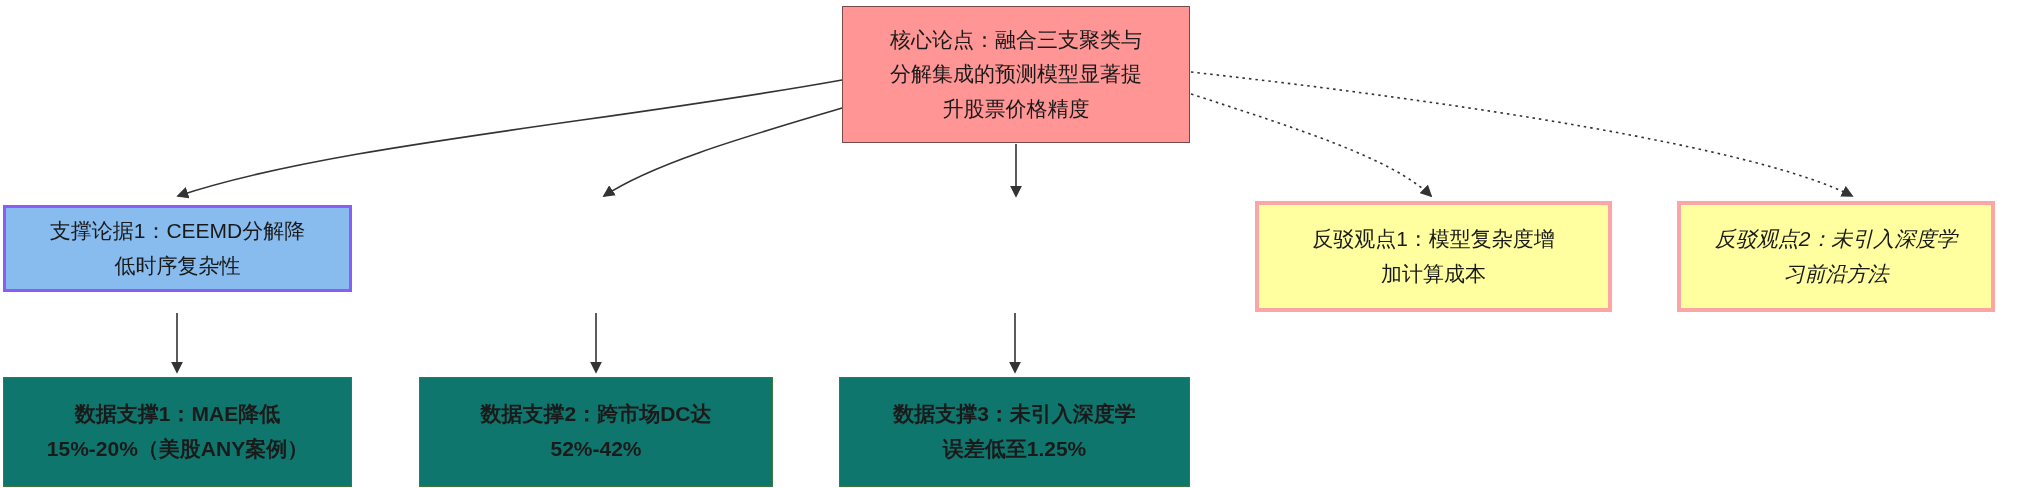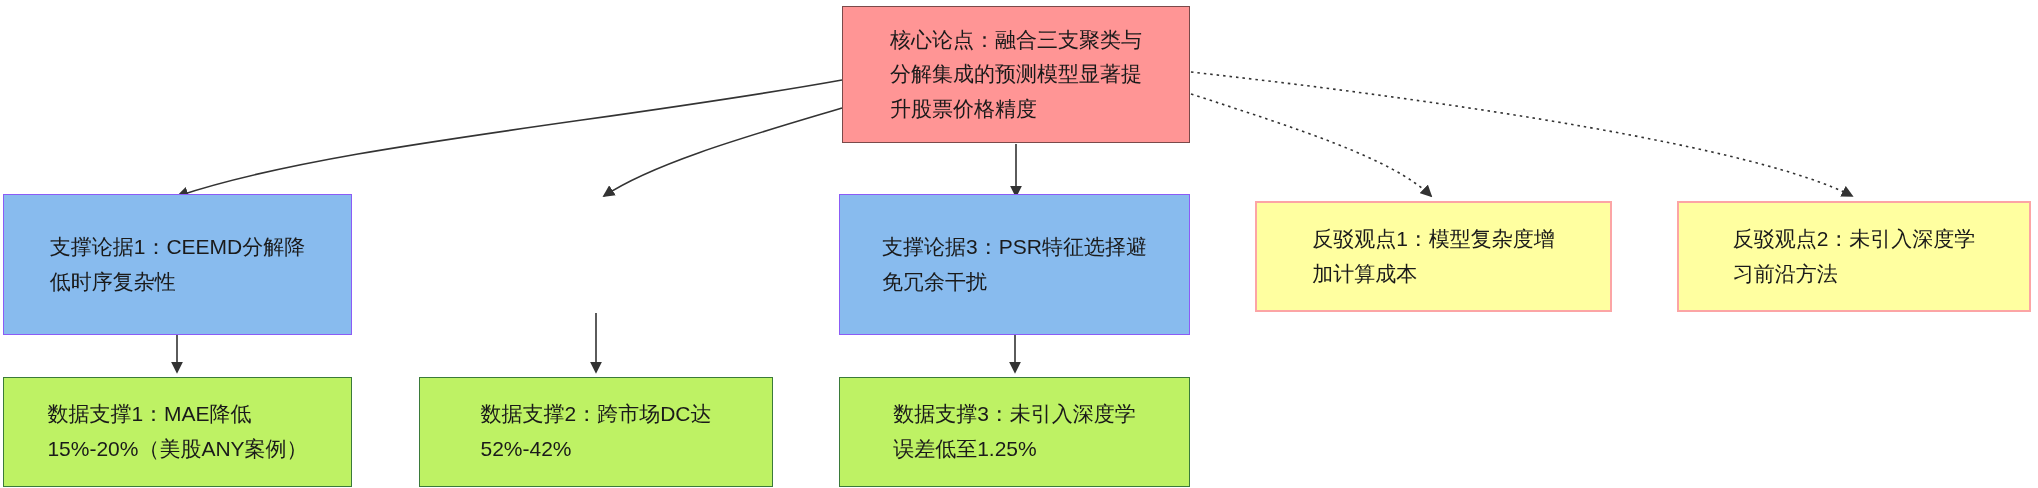--- a/index.html
+++ b/index.html
@@ -22,51 +22,52 @@
     height: 488px;
     z-index: 1;
   }
   .node {
     position: absolute;
     z-index: 2;
     box-sizing: border-box;
     display: flex;
     align-items: center;
     justify-content: center;
+    text-align: center;
     white-space: pre-line;
     font-size: 21px;
     line-height: 1.65;
     color: #1a1a1a;
     padding: 6px 10px;
   }
   .node-root {
     background: #ff9595;
     border: 1px solid #7a4a4a;
     left: 842px; top: 6px; width: 348px; height: 137px;
   }
   .node-support {
     background: #88bbee;
-    border: 1px solid #8b5cf6;
-    top: 194px; height: 141px;
+    border: 3px solid #8b5cf6;
+    top: 205px; height: 87px;
   }
   .node-counter {
     background: #ffffa0;
-    border: 2px solid #fca5a5;
+    border: 4px solid #fca5a5;
     top: 201px; height: 111px;
   }
   .node-evidence {
-    background: #bef264;
+    background: #0f766e;
     border: 1px solid #3a7a3a;
-    top: 377px; height: 110px;
+    top: 377px; height: 110px; font-weight: bold;
   }
   #support-1, #evidence-1 { left: 3px;    width: 349px; }
   #support-2, #evidence-2 { left: 419px;  width: 354px; }
   #support-3, #evidence-3 { left: 839px;  width: 351px; }
   #counter-1 { left: 1255px; width: 357px; }
-  #counter-2 { left: 1677px; width: 354px; }
+  #counter-2 { left: 1677px; width: 318px; font-style: italic; }
 
   .edge {
     fill: none;
     stroke: #333333;
     stroke-width: 1.6;
   }
   .edge.dotted {
     stroke-dasharray: 2.5 4;
   }
 </style>
@@ -96,22 +97,20 @@
     <path class="edge" d="M 596 313 L 596 372" marker-end="url(#arrowhead)"></path>
     <path class="edge" d="M 1015 313 L 1015 372" marker-end="url(#arrowhead)"></path>
   </svg>
 
   <div class="node node-root" id="root-node">核心论点：融合三支聚类与
 分解集成的预测模型显著提
 升股票价格精度</div>
 
   <div class="node node-support" id="support-1">支撑论据1：CEEMD分解降
 低时序复杂性</div>
-  <div class="node node-support" id="support-3">支撑论据3：PSR特征选择避
-免冗余干扰</div>
 
   <div class="node node-counter" id="counter-1">反驳观点1：模型复杂度增
 加计算成本</div>
   <div class="node node-counter" id="counter-2">反驳观点2：未引入深度学
 习前沿方法</div>
 
   <div class="node node-evidence" id="evidence-1">数据支撑1：MAE降低
 15%-20%（美股ANY案例）</div>
   <div class="node node-evidence" id="evidence-2">数据支撑2：跨市场DC达
 52%-42%</div>

